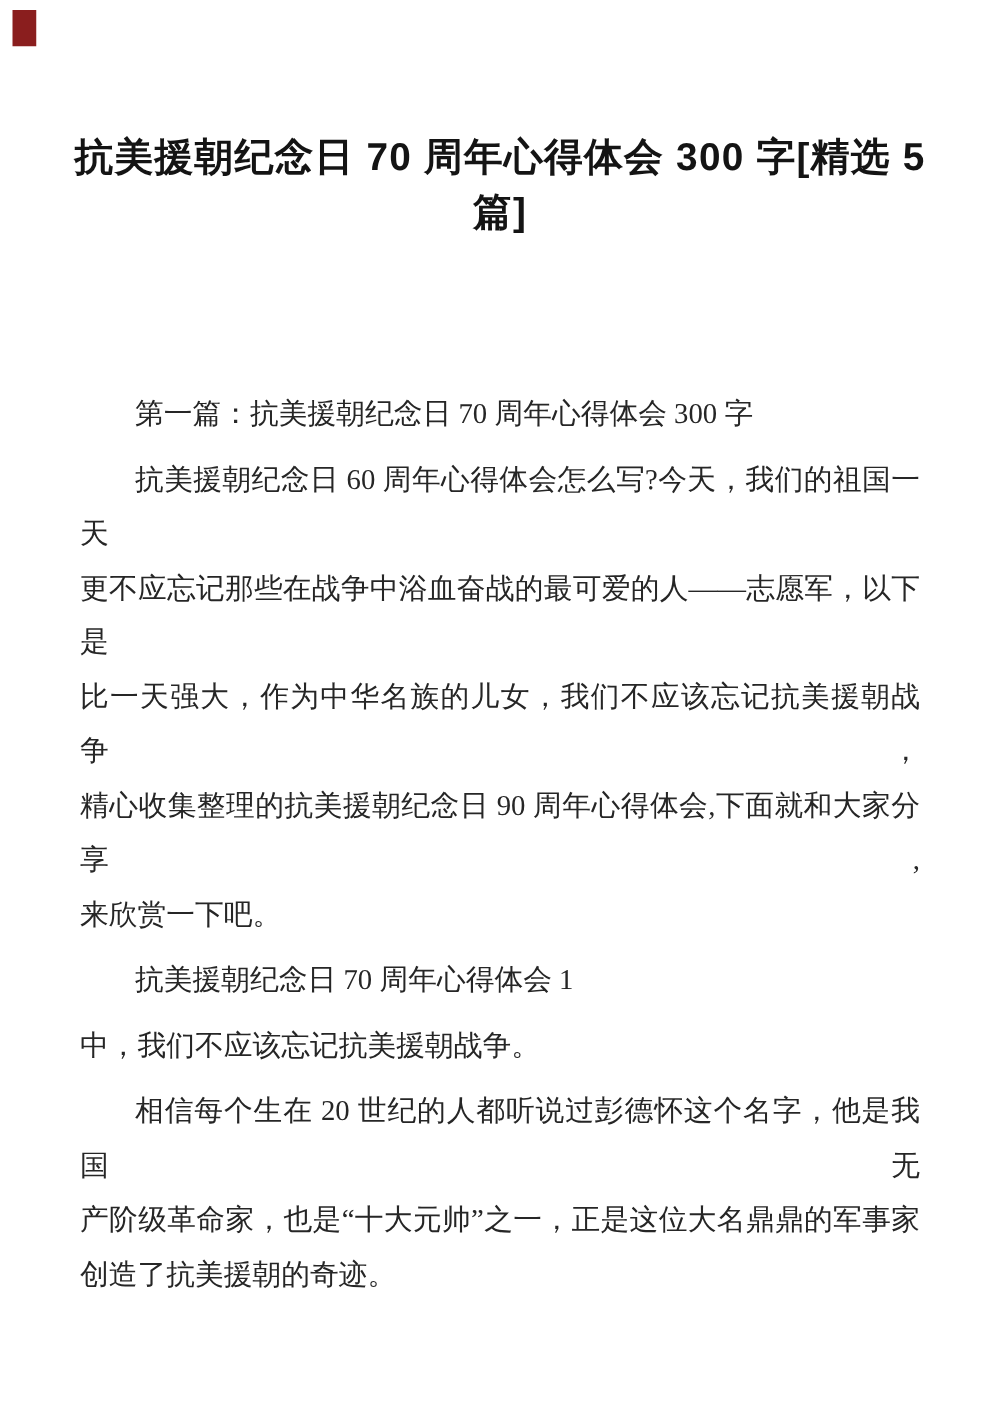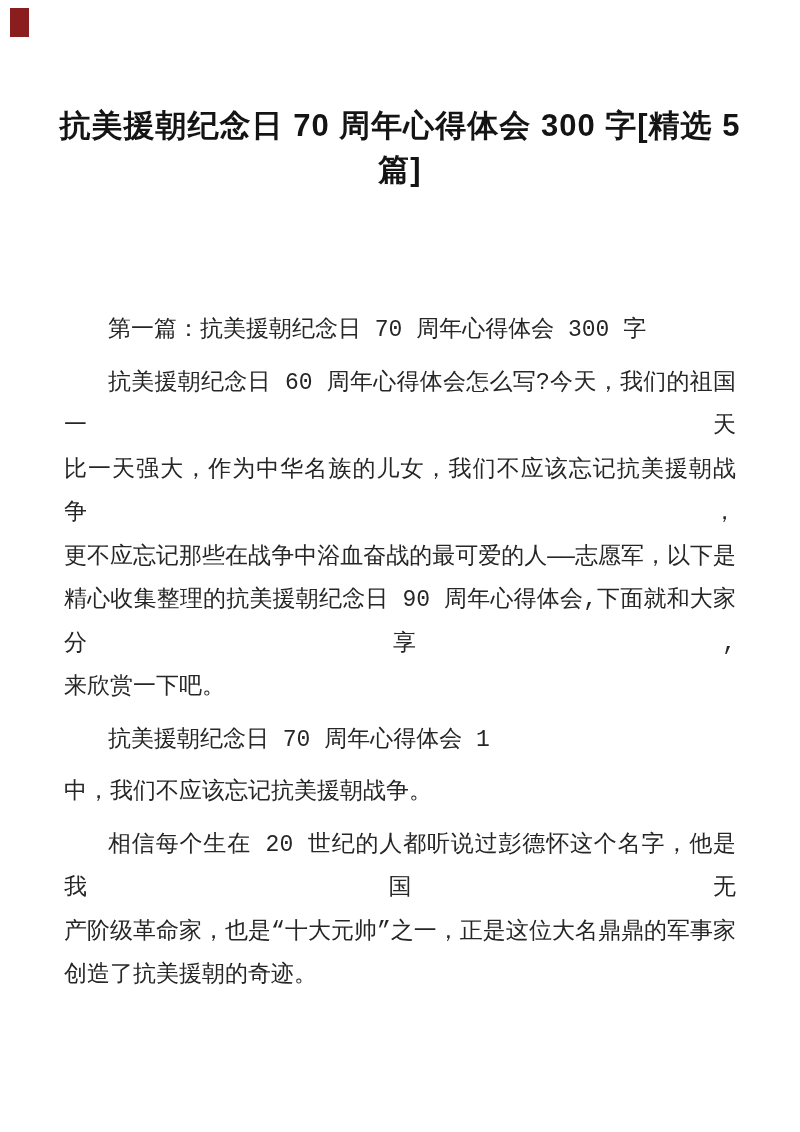--- a/index.html
+++ b/index.html
@@ -33,21 +33,20 @@
     letter-spacing: 1px;
   }
   .doc-body {
     margin: 117px 64px 0 64px;
     font-family: "Liberation Serif", serif;
     font-size: 23px;
     color: #262626;
   }
   .para {
     margin: 0 0 9px 0;
-    font-family: Liberation Mono, monospace;
   }
   .line {
     line-height: 43.5px;
     text-align: justify;
     text-align-last: justify;
   }
   .line.first {
     text-indent: 44px;
   }
   .line.last {
@@ -59,22 +58,22 @@
 
 <div class="page">
   <div class="bookmark" style="background: rgb(138, 30, 30);"></div>
   <h1 class="title" style="color: rgb(20, 20, 20);">抗美援朝纪念日 70 周年心得体会 300 字[精选 5 篇]</h1>
   <div class="doc-body" id="doc-body" style="color: rgb(38, 38, 38);">
       <div class="para">
         <div class="line first last">第一篇：抗美援朝纪念日 70 周年心得体会 300 字</div>
       </div>
       <div class="para">
         <div class="line first">抗美援朝纪念日 60 周年心得体会怎么写?今天，我们的祖国一天</div>
+        <div class="line">更不应忘记那些在战争中浴血奋战的最可爱的人――志愿军，以下是</div>
         <div class="line">比一天强大，作为中华名族的儿女，我们不应该忘记抗美援朝战争，</div>
-        <div class="line">更不应忘记那些在战争中浴血奋战的最可爱的人――志愿军，以下是</div>
         <div class="line">精心收集整理的抗美援朝纪念日 90 周年心得体会,下面就和大家分享,</div>
         <div class="line last">来欣赏一下吧。</div>
       </div>
       <div class="para">
         <div class="line first last">抗美援朝纪念日 70 周年心得体会 1</div>
       </div>
       <div class="para">
         <div class="line last">中，我们不应该忘记抗美援朝战争。</div>
       </div>
       <div class="para">

